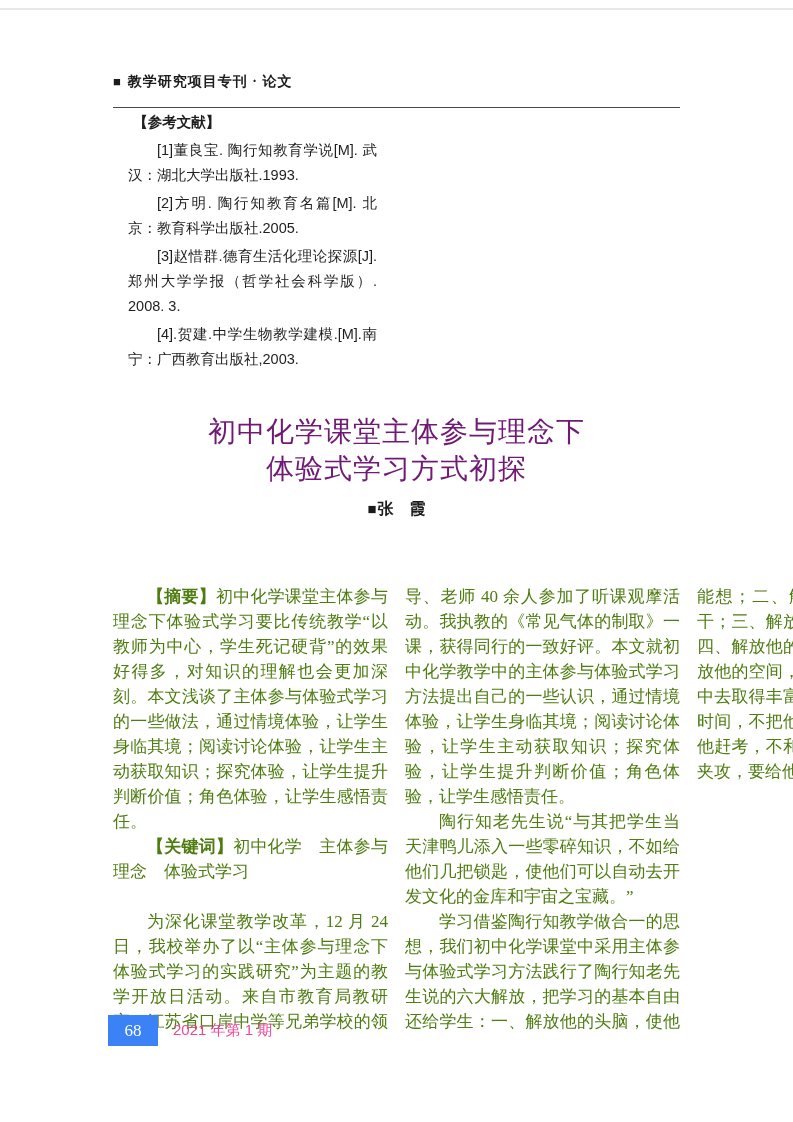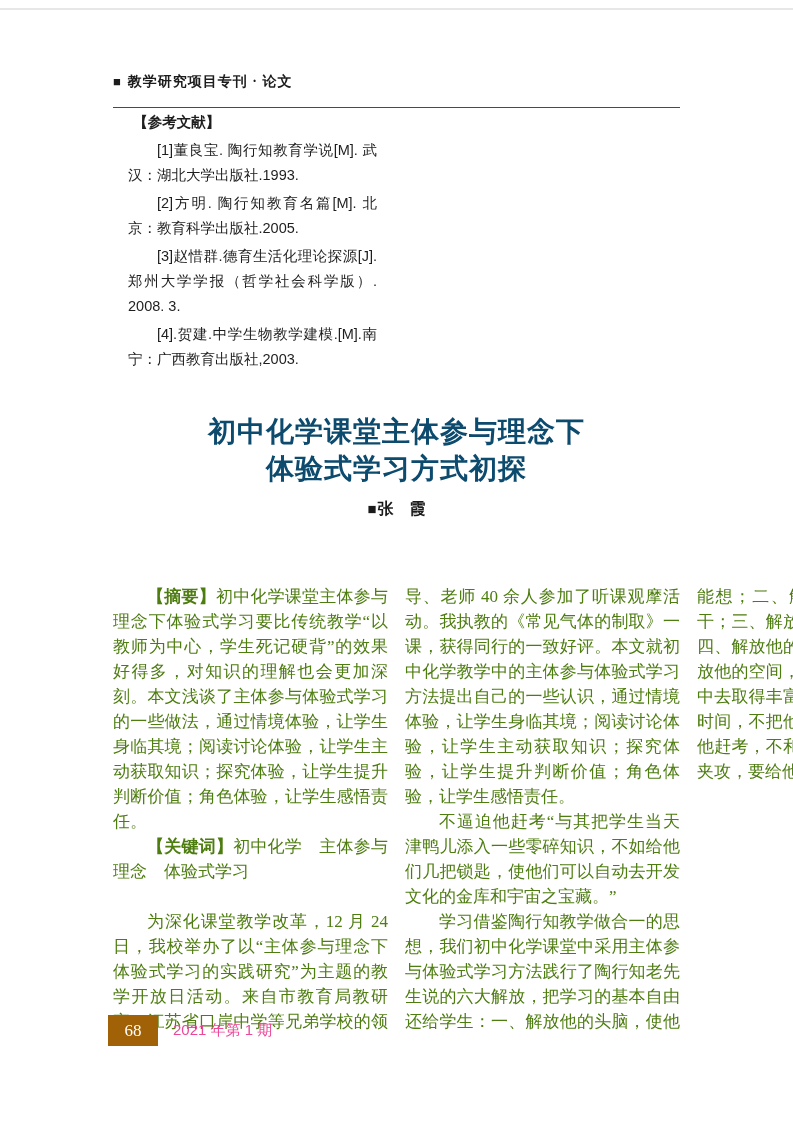--- a/index.html
+++ b/index.html
@@ -43,22 +43,22 @@
   .references .ref-heading {
     font-weight: bold; text-indent: 1.4em; margin: 0 0 3px 0;
   }
   .references p.ref-item { margin: 0 0 3px 15px; text-indent: 2em; }
   
   .title-block {
     position: absolute; left: 113px; top: 413px; width: 567px;
     text-align: center;
   }
   .article-title {
-    margin: 0; font-size: 28px; font-weight: bold;
-    line-height: 37px; letter-spacing: 1px; color: #0c4a6e;
+    margin: 0; font-size: 28px; font-weight: normal;
+    line-height: 37px; letter-spacing: 1px; color: #701a75;
   }
   .author-line {
     margin-top: 12px;
     font-family: "Liberation Sans", sans-serif;
     font-size: 16px; font-weight: bold; color: #1a1a1a;
   }
   .author-line .sq { font-size: 15px; margin-right: 1px; }
   
   .article-body {
     position: absolute; left: 113px; top: 584px;
@@ -73,21 +73,21 @@
     font-family: "Liberation Sans", sans-serif;
     font-weight: bold;
   }
   .para-gap { height: 25px; }
   
   .page-footer {
     position: absolute; left: 108px; top: 1015px;
     display: flex; align-items: center;
   }
   .page-num-box {
-    width: 50px; height: 31px; background: #a16207;
+    width: 50px; height: 31px; background: #3b82f6;
     color: #ffffff; font-size: 17px;
     display: flex; align-items: center; justify-content: center;
     font-family: "Liberation Serif", serif;
   }
   .issue-label {
     margin-left: 15px;
     font-family: "Liberation Sans", sans-serif;
     font-size: 15px; color: #ec4899;
   }
 </style>
@@ -120,21 +120,21 @@
   </div>
 </div>
 
 <div class="article-body">
   <p><span class="label">【摘要】</span><span>初中化学课堂主体参与理念下体验式学习要比传统教学“以教师为中心，学生死记硬背”的效果好得多，对知识的理解也会更加深刻。本文浅谈了主体参与体验式学习的一些做法，通过情境体验，让学生身临其境；阅读讨论体验，让学生主动获取知识；探究体验，让学生提升判断价值；角色体验，让学生感悟责任。</span></p>
   <p><span class="label">【关键词】</span><span>初中化学　主体参与理念　体验式学习</span></p>
   <div class="para-gap"></div>
   <div>
 
   <p>为深化课堂教学改革，12 月 24 日，我校举办了以“主体参与理念下体验式学习的实践研究”为主题的教学开放日活动。来自市教育局教研室、江苏省口岸中学等兄弟学校的领导、老师 40 余人参加了听课观摩活动。我执教的《常见气体的制取》一课，获得同行的一致好评。本文就初中化学教学中的主体参与体验式学习方法提出自己的一些认识，通过情境体验，让学生身临其境；阅读讨论体验，让学生主动获取知识；探究体验，让学生提升判断价值；角色体验，让学生感悟责任。</p>
-      <p>不逼迫他赶考“与其把学生当天津鸭儿添入一些零碎知识，不如给他们几把锁匙，使他们可以自动去开发文化的金库和宇宙之宝藏。”</p>
+      <p>陶行知老先生说“与其把学生当天津鸭儿添入一些零碎知识，不如给他们几把锁匙，使他们可以自动去开发文化的金库和宇宙之宝藏。”</p>
       <p>学习借鉴陶行知教学做合一的思想，我们初中化学课堂中采用主体参与体验式学习方法践行了陶行知老先生说的六大解放，把学习的基本自由还给学生：一、解放他的头脑，使他能想；二、解放他的双手，使他能干；三、解放他的眼睛，使他能看；四、解放他的嘴，使他能谈；五、解放他的空间，使他能到大自然大社会中去取得丰富的学问；六、解放他的时间，不把他的功课表添满，不逼迫他赶考，不和家长联合起来在功课上夹攻，要给他</p>
     </div>
 </div>
 
 <div class="page-footer">
   <div class="page-num-box">
       <span>68</span>
     </div>
   <div class="issue-label">2021 年第 1 期</div>
 </div>

